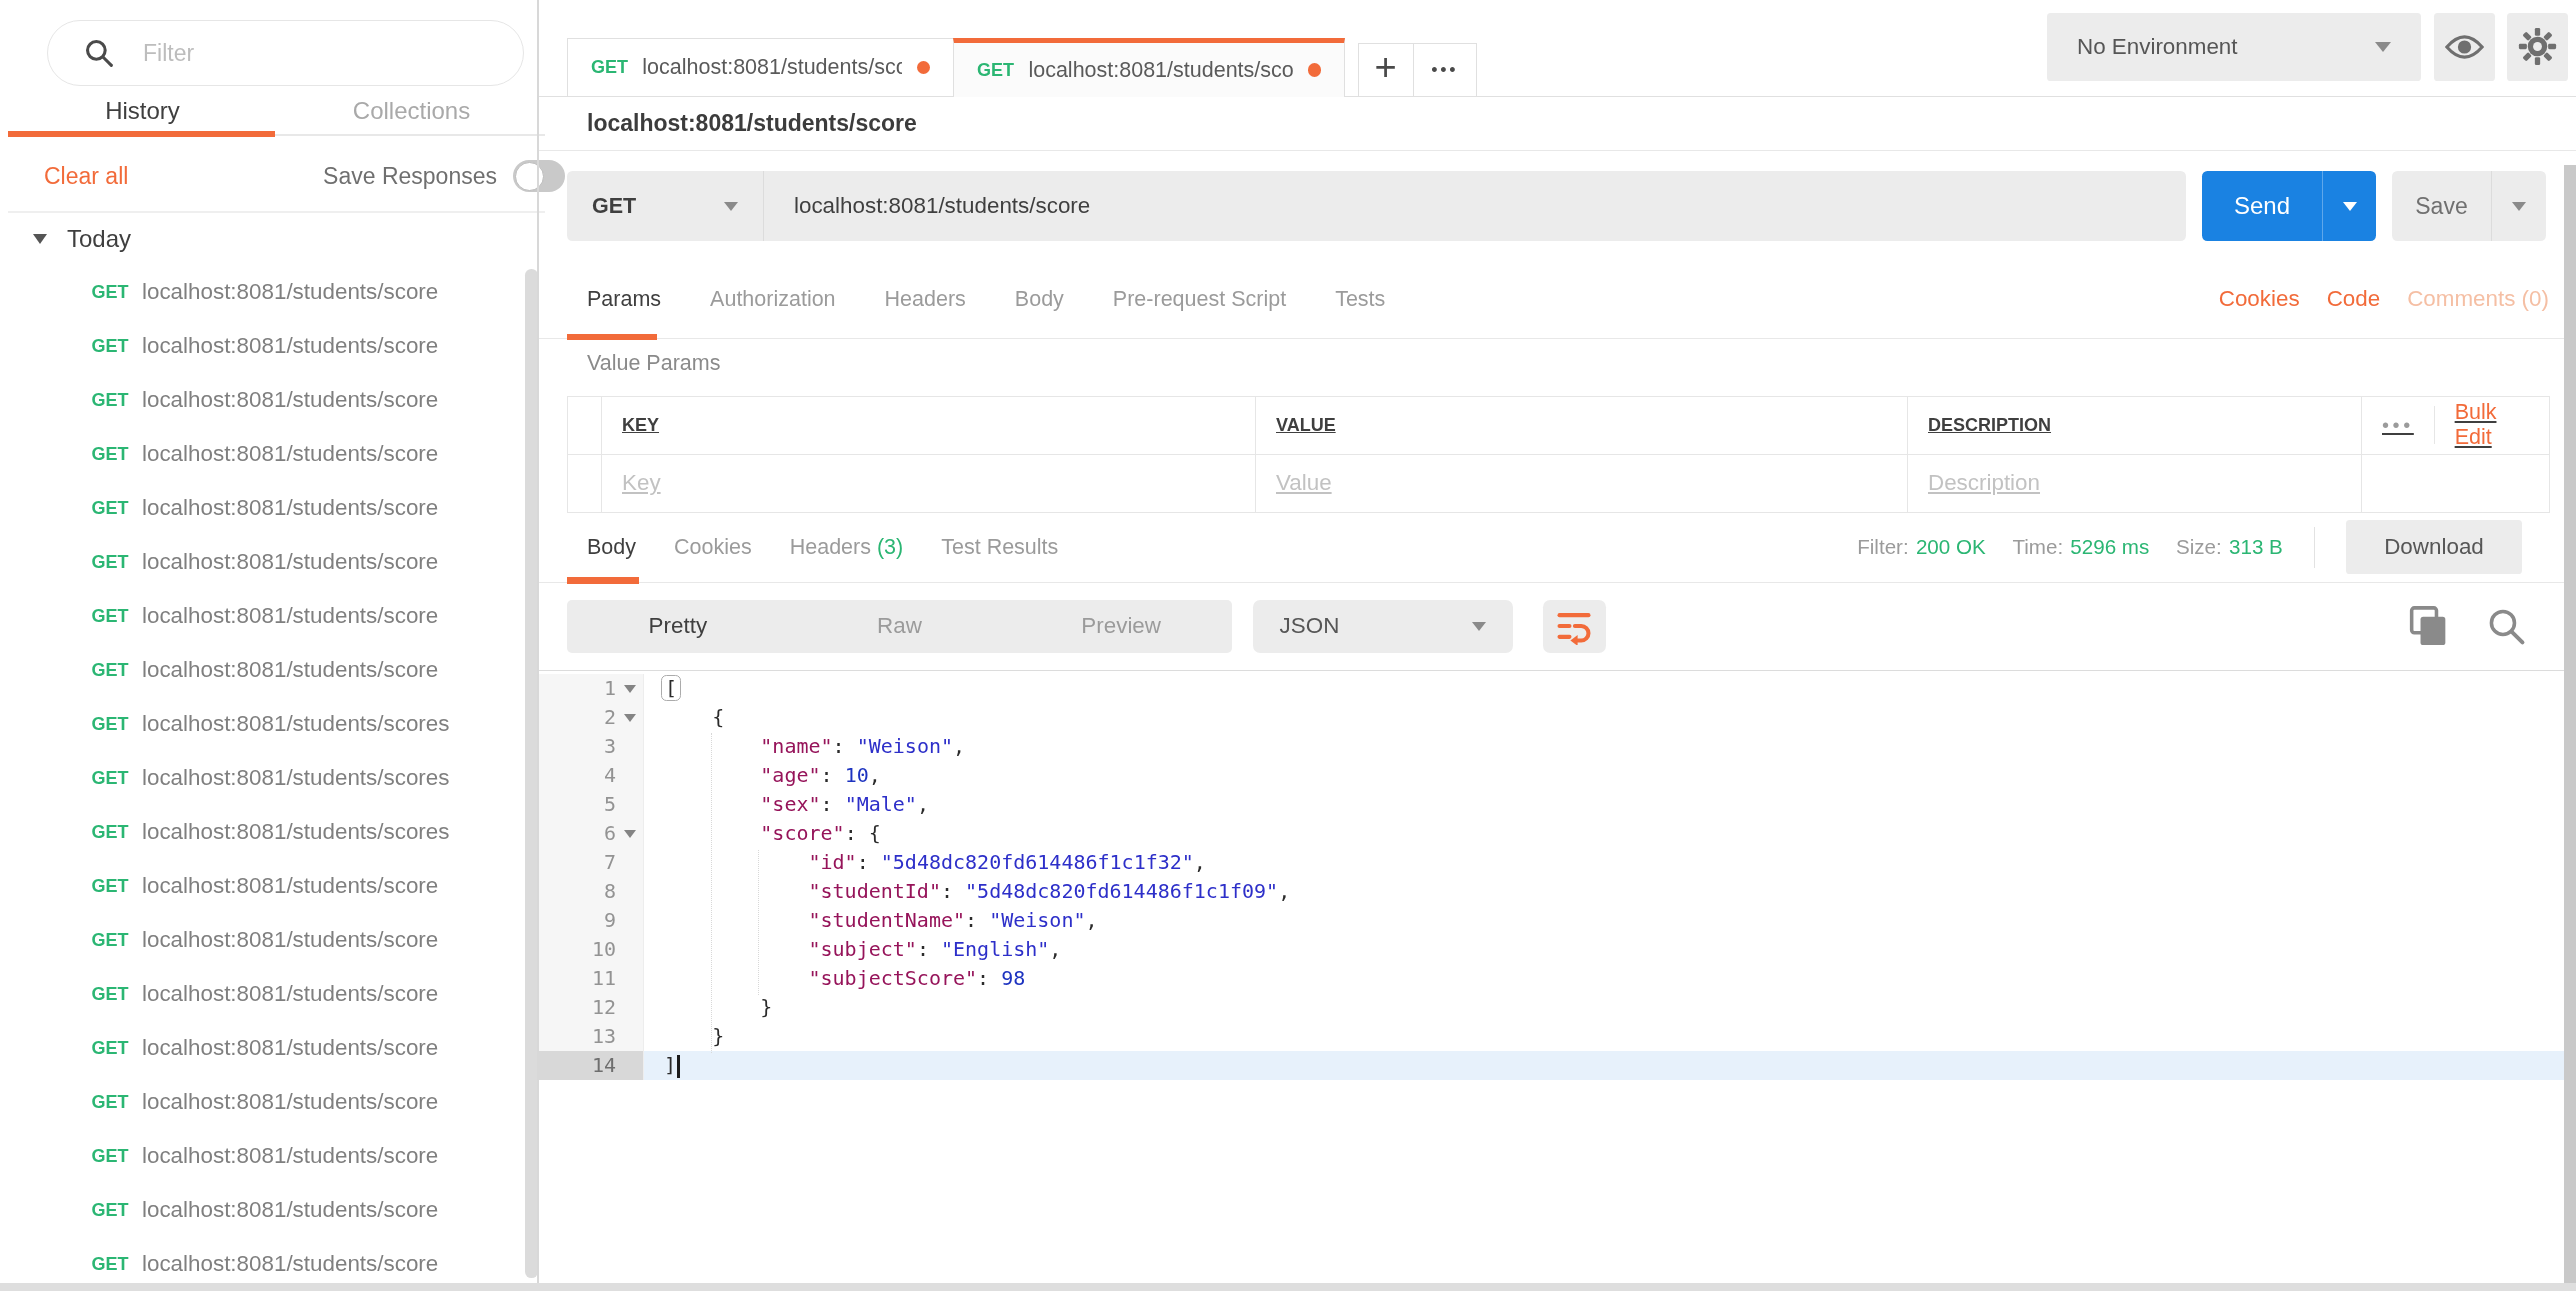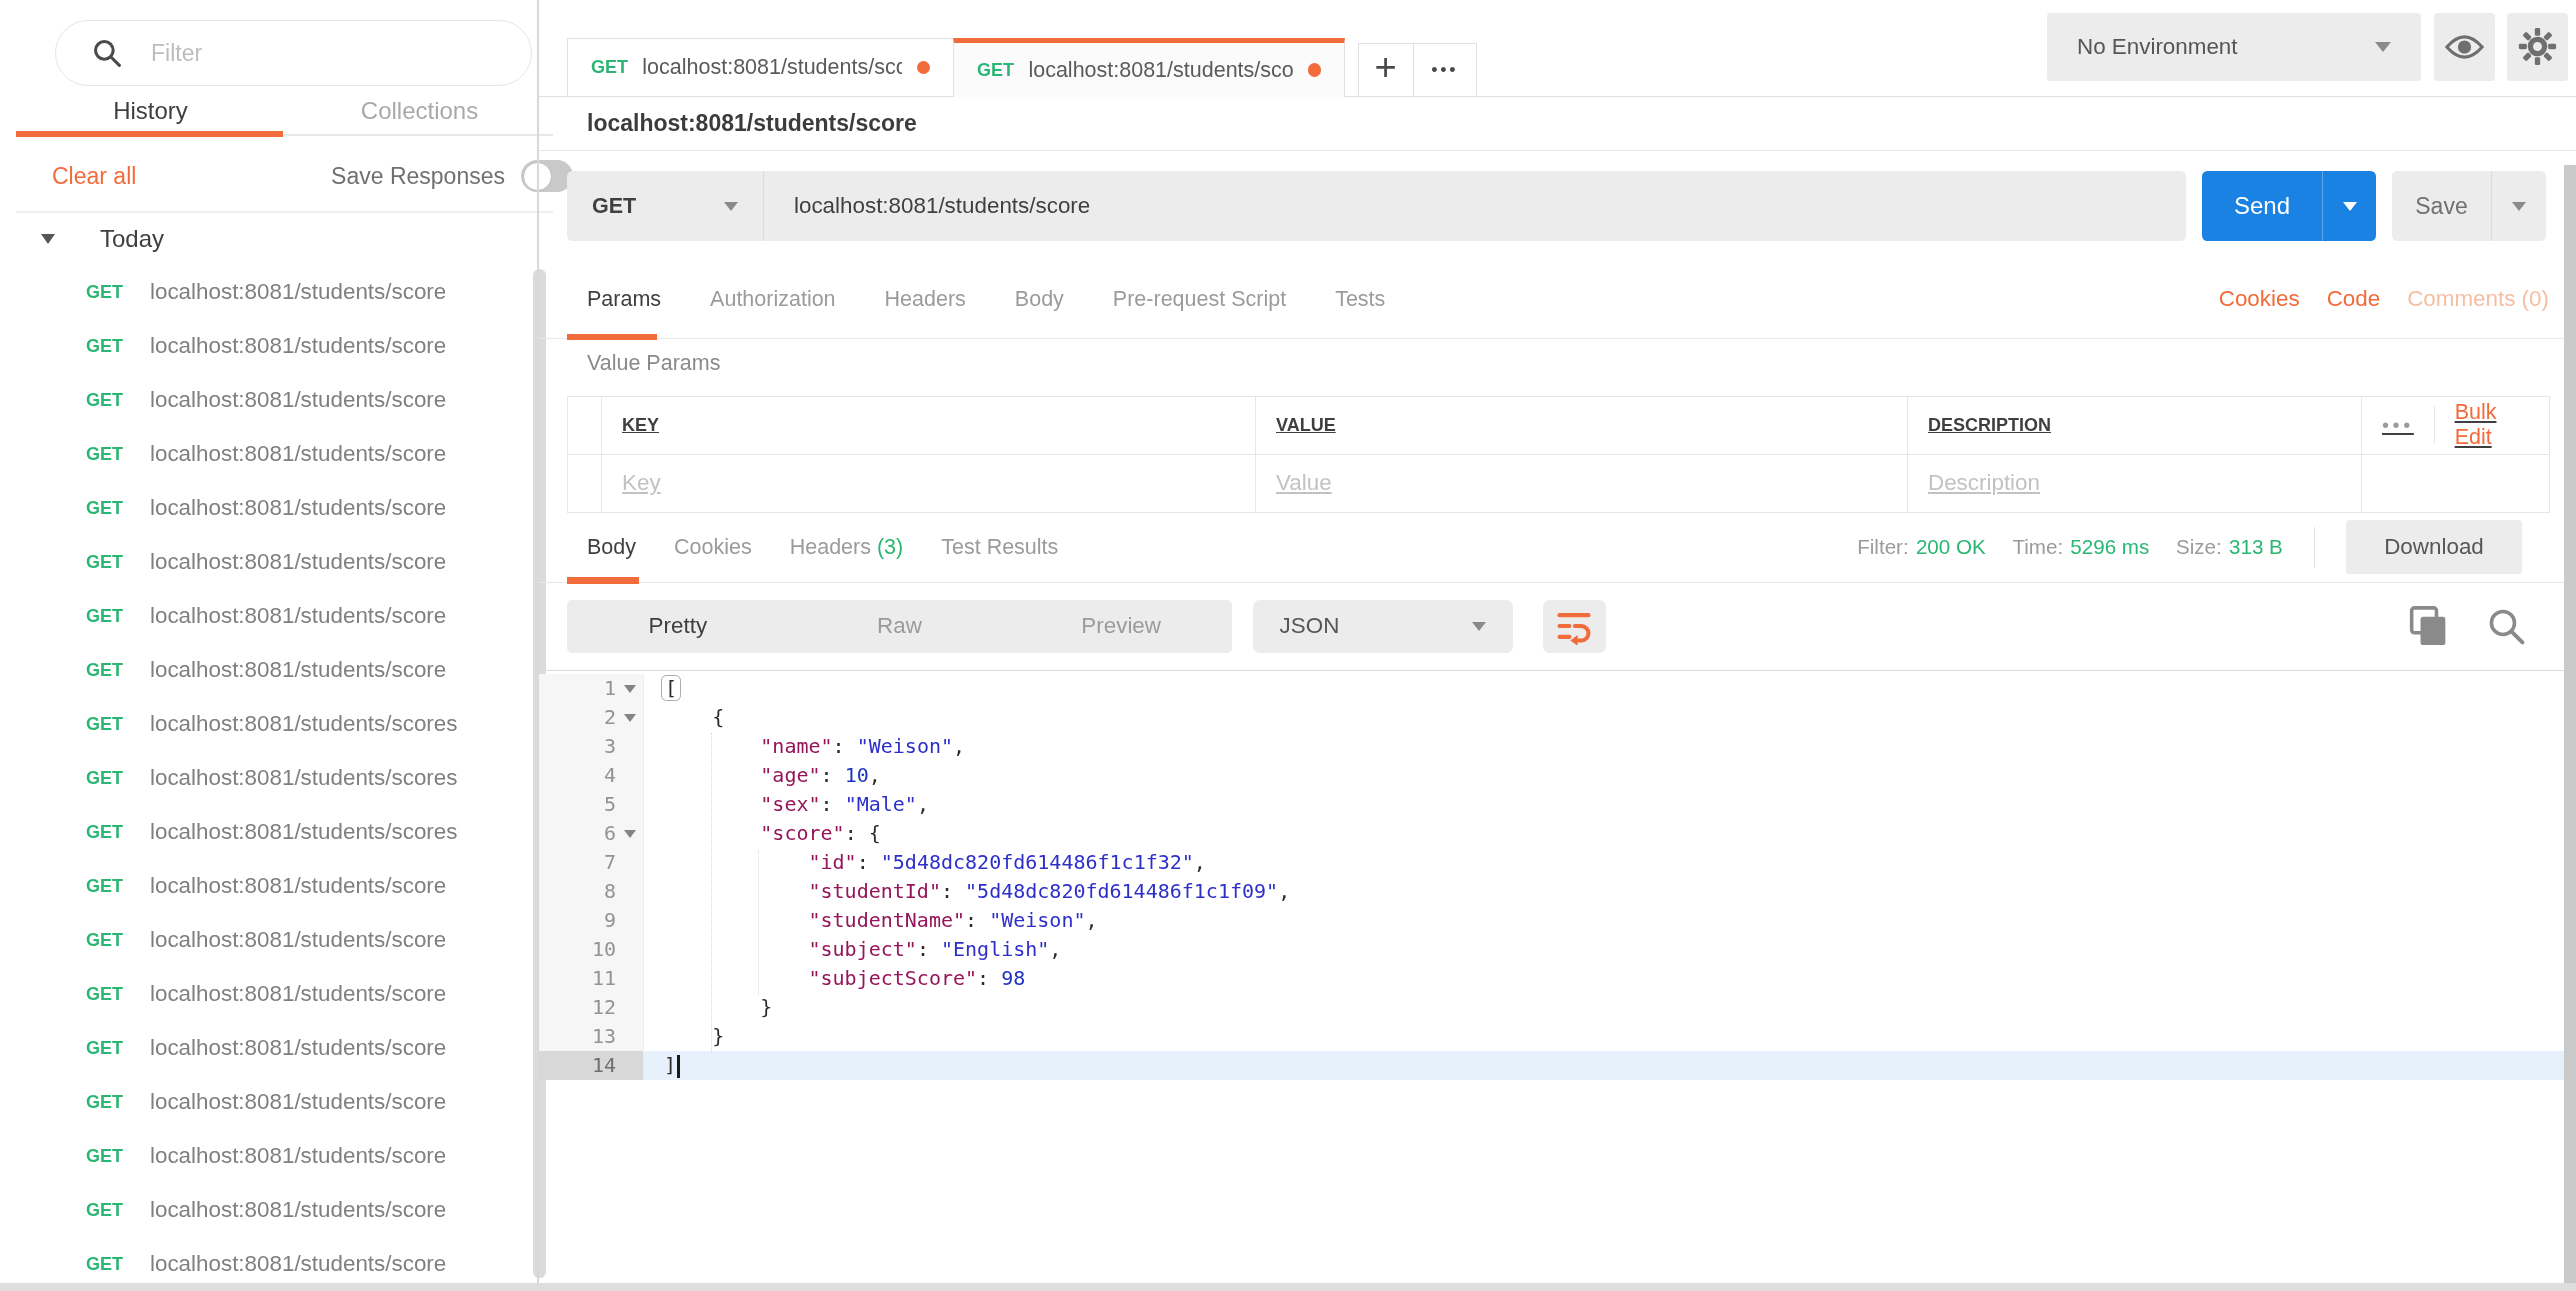--- a/index.html
+++ b/index.html
@@ -1,41 +1,41 @@
 <!DOCTYPE html>
 <html style="font-size:14.3px"><head>
 <meta charset="utf-8">
 <style>
   html,body{margin:0;padding:0;background:#fff;}
   *,*:before,*:after{box-sizing:border-box;}
   .app{position:relative;width:2576px;height:1292px;background:#fff;overflow:hidden;
        font-family:"Liberation Sans",sans-serif;color:#3f3f3f;}
 
   
-  .sidebar{position:absolute;left:16px;top:0;width:589px;height:1292px;background:#fff;}
+  .sidebar{position:absolute;left:8px;top:0;width:589px;height:1292px;background:#fff;text-align:center;}
   .vdivider{position:absolute;left:537px;top:0;width:1.8px;height:1292px;background:#d8d8d8;}
   .filter{position:absolute;left:39px;top:20px;width:477px;height:66px;border:1.8px solid #e6e6e6;
           border-radius:36px;display:flex;align-items:center;padding-left:36px;}
   .filter .ph{color:#bdbdbd;font-size:23px;margin-left:29px;}
   .sbtabs{position:absolute;left:0;top:90px;width:537px;height:47px;}
   .sbtabs .half{position:absolute;top:0;width:269px;height:41px;display:flex;align-items:center;justify-content:center;
                 font-size:24px;}
   .sbtabs .h1{left:0;color:#3f3f3f;}
   .sbtabs .h2{left:269px;color:#a9a9a9;}
   .sbtabs .line{position:absolute;left:0;top:44px;width:537px;height:1.8px;background:#e8e8e8;}
   .sbtabs .uline{position:absolute;left:0;top:41px;width:267px;height:6.3px;background:#f26b3a;z-index:2;}
   .clearrow{position:absolute;left:36px;right:32px;top:152px;height:48px;display:flex;align-items:center;justify-content:space-between;}
   .clearall{color:#f26b3a;font-size:23px;}
   .saveresp{color:#6f6f6f;font-size:23px;display:flex;align-items:center;gap:16px;}
   .toggle{width:52px;height:32px;border-radius:16px;background:#c9c9c9;position:relative;}
   .toggle .knob{position:absolute;left:1.8px;top:1.8px;width:29px;height:29px;border-radius:50%;background:#fff;border:0.9px solid #bbb;}
   .sbdiv2{position:absolute;left:0;top:211px;width:537px;height:1.8px;background:#efefef;}
   .todayrow{position:absolute;left:25px;top:222px;height:34px;display:flex;align-items:center;gap:20px;}
   .caret-down{width:0;height:0;border-left:7.2px solid transparent;border-right:7.2px solid transparent;border-top:10px solid #555;}
-  .todaylbl{font-size:24px;color:#3f3f3f;margin-left:25px;}
+  .todaylbl{font-size:24px;color:#3f3f3f;}
   .histlist{position:absolute;left:0;top:265px;width:537px;}
   .hitem{height:54px;display:flex;align-items:center;padding-left:70px;}
   .hget{color:#2bb673;font-weight:bold;font-size:18px;width:64px;flex:none;}
   .hurl{color:#7f7f7f;font-size:22.4px;white-space:nowrap;}
   .sbscroll{position:absolute;left:517px;top:269px;width:12.5px;height:1009px;background:#dbdbdb;border-radius:6.3px;}
 
   
   .main{position:absolute;left:539px;top:0;width:2037px;height:1292px;}
 
   .topbar{position:relative;height:97px;}

